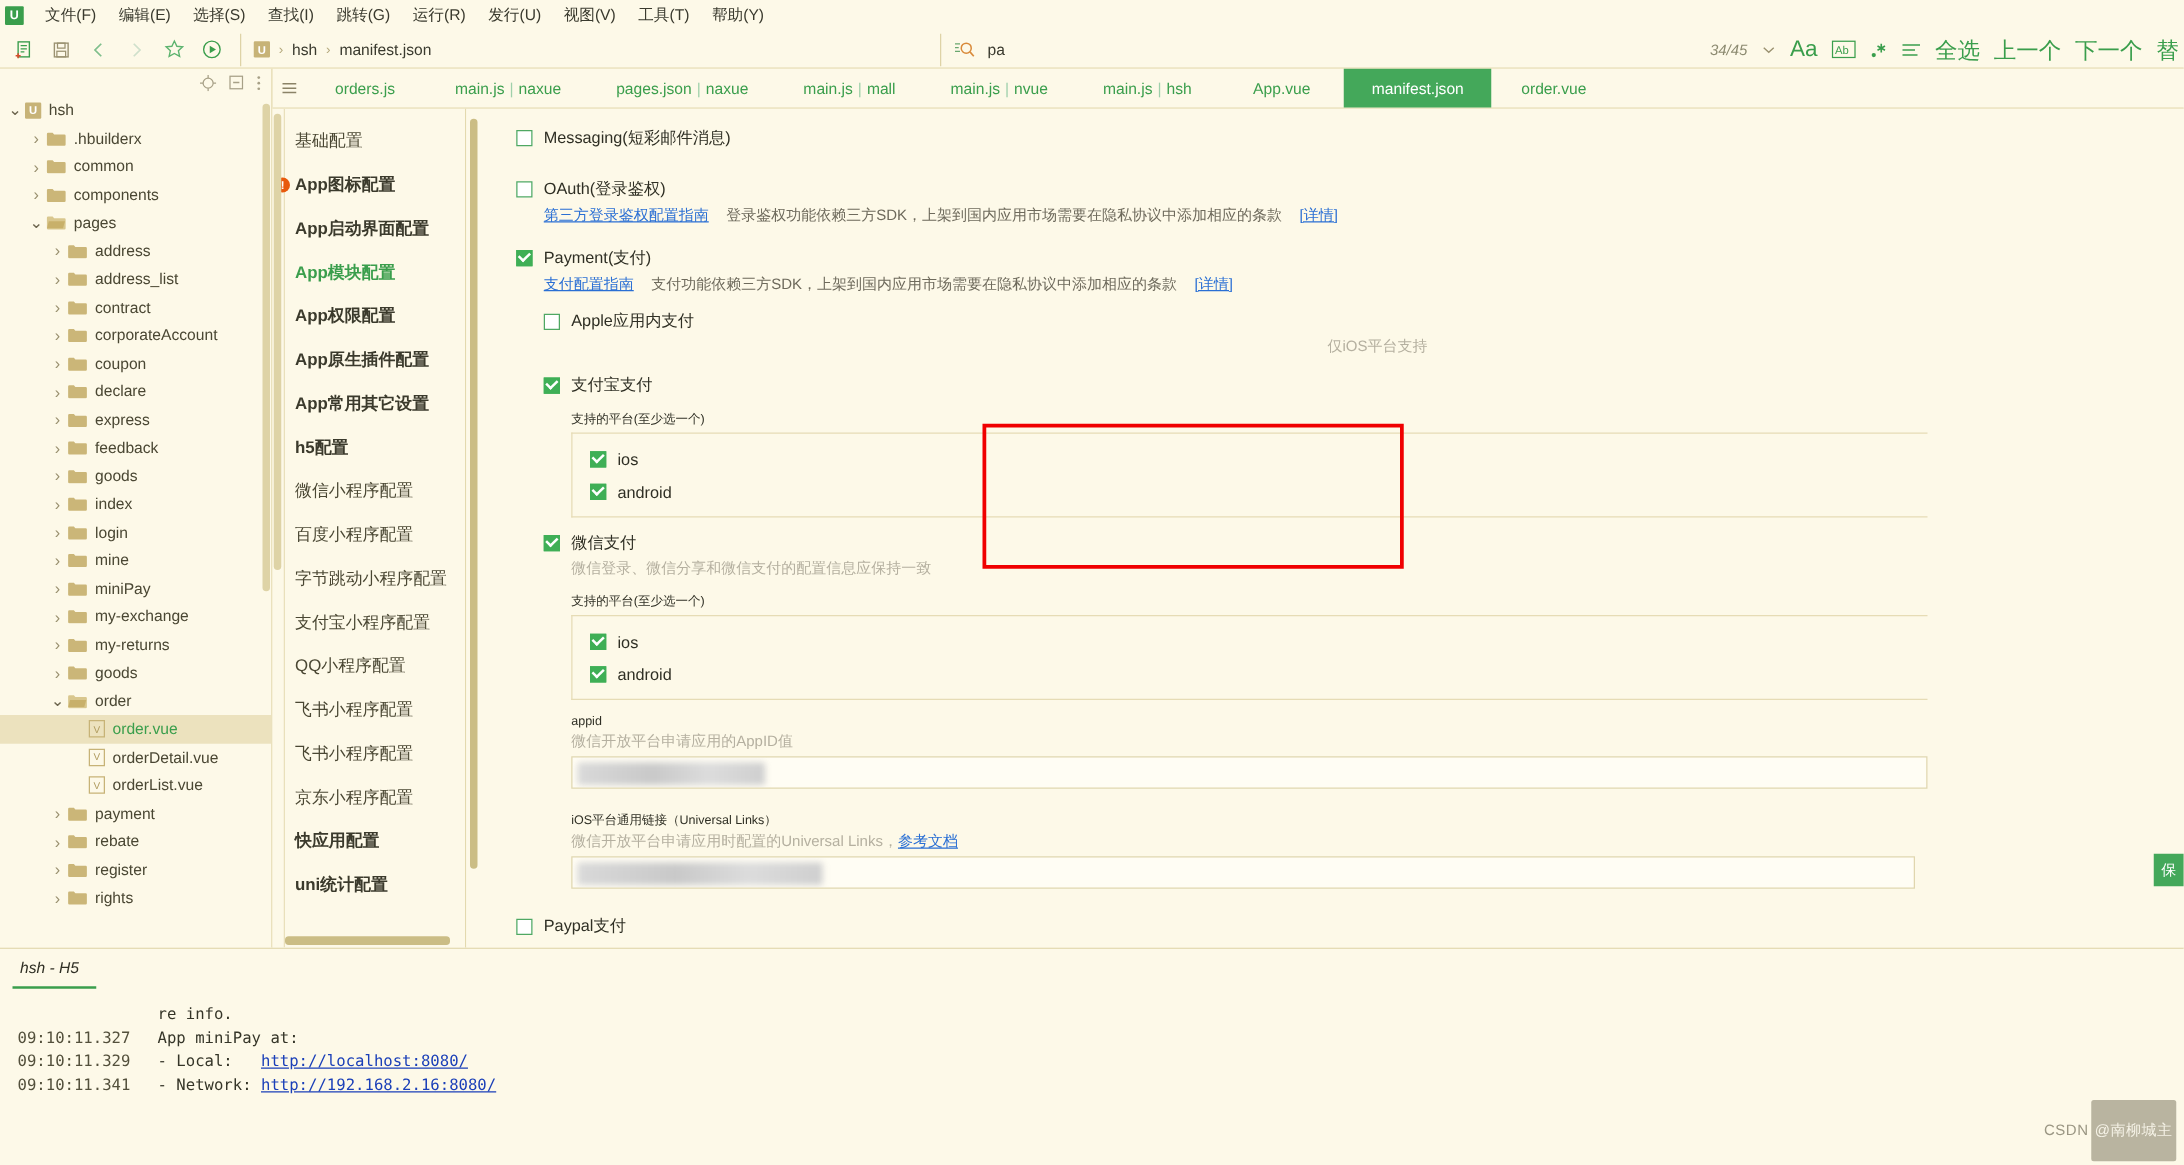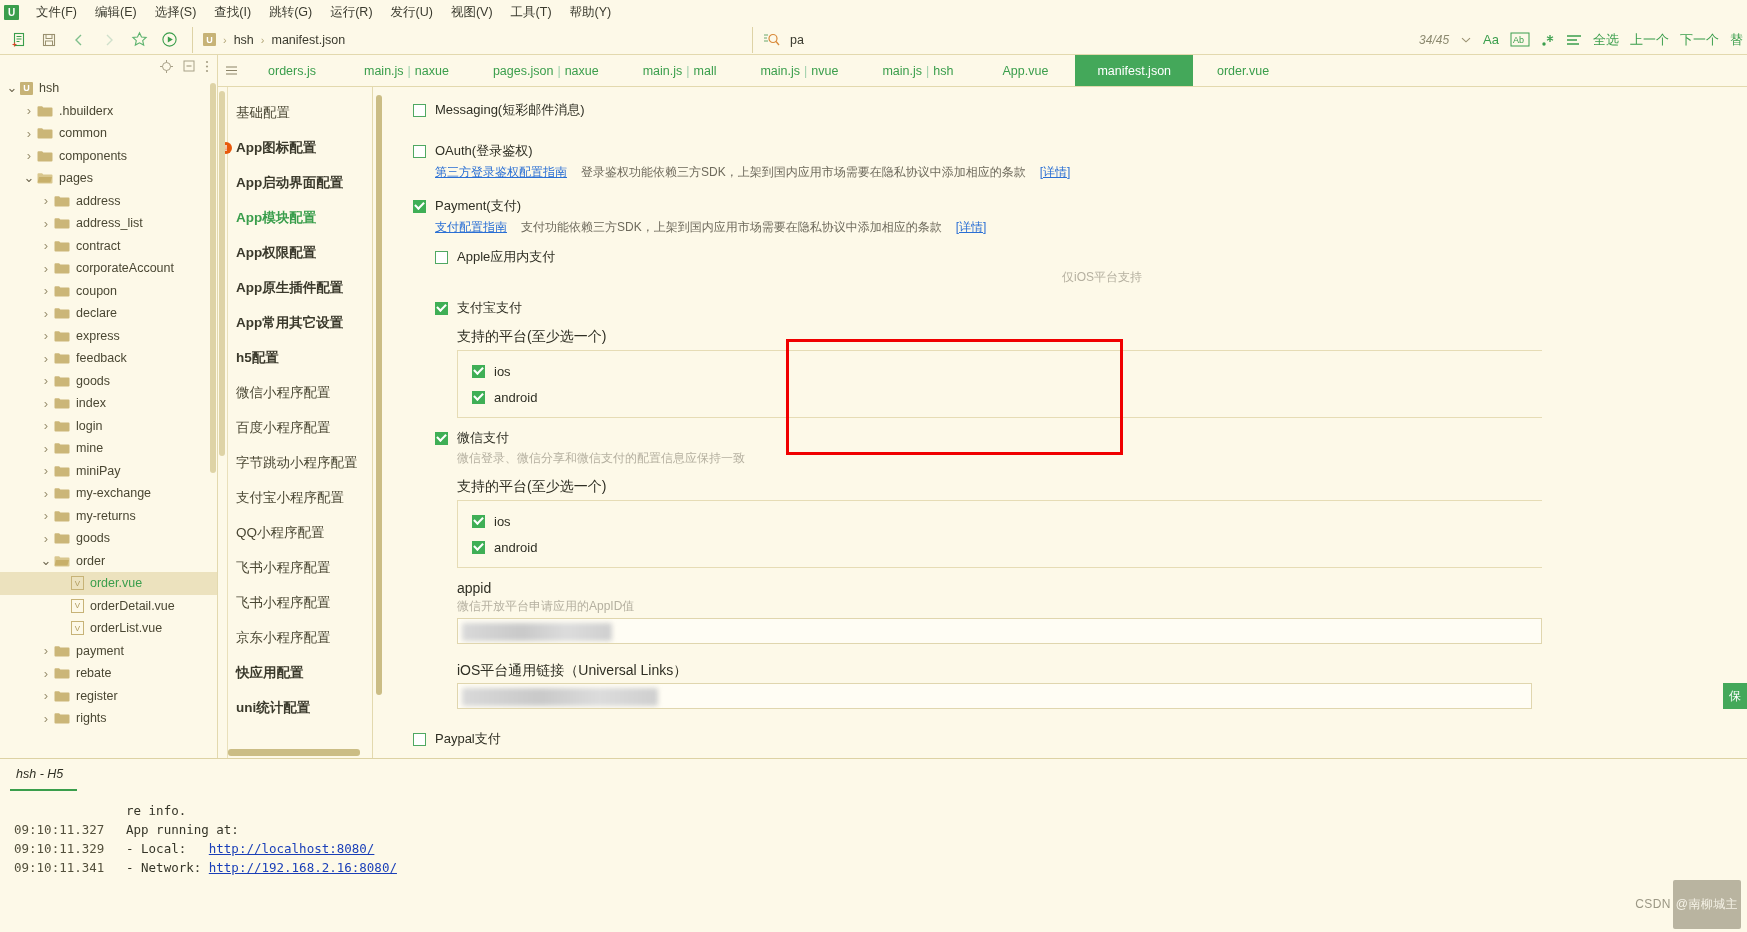--- a/index.html
+++ b/index.html
@@ -109,21 +109,21 @@
     gap: 11px;
     margin-left: auto;
     padding-right: 4px;
   }
   .match-count {
     font-size: 12px;
     color: #8c8a70;
     font-style: italic;
   }
   .sr-label {
-    font-size: 13px;
+    font-size: 18px;
     color: #3a9e4c;
     white-space: nowrap;
     cursor: default;
   }
   .sr-icon { cursor: default; display:flex; align-items:center; }
 
   
   .workspace {
     display: flex;
     height: 703px;
@@ -366,21 +366,21 @@
   .platform-group {
     border: 1px solid #e6dcb5;
     border-right: none;
     margin-top: 4px;
     padding: 5px 0 5px 14px;
     width: 1085px;
   }
   .platform-group .chk-line { margin: 4px 0; }
 
   .field-label {
-    font-size: 14px;
+    font-size: 10px;
     color: #2f2f24;
     margin-top: 12px;
   }
   .field-sub {
     font-size: 12px;
     color: #b5b0a0;
     margin-top: 2px;
   }
   .field-input {
     margin-top: 3px;
@@ -997,20 +997,23 @@
               </div>
             </div>
 
             <div class="field-label">appid</div>
             <div class="field-sub">微信开放平台申请应用的AppID值</div>
             <div class="field-input w-appid">
               <span class="redact r1"></span>
             </div>
 
             <div class="field-label" style="margin-top:18px;">iOS平台通用链接（Universal Links）</div>
+            <div class="field-sub">
+              <span>微信开放平台申请应用时配置的Universal Links，</span><span class="link">参考文档</span>
+            </div>
             <div class="field-input w-ul">
               <span class="redact r2"></span>
             </div>
           </div>
         </div>
 
         <div class="frow" style="margin-top:19px;">
           <div class="chk-line">
             <span class="cb"></span>
             <span class="lbl">Paypal支付</span>
@@ -1024,21 +1027,21 @@
     </div>
   </div>
 </div>
 
 <div class="console">
   <div class="console-tabs">
     <div class="console-tab">hsh - H5</div>
   </div>
   <div class="console-body" id="console-body">
       <div class="cl"><span class="ts"></span><span>re info.</span></div>
-      <div class="cl"><span class="ts">09:10:11.327</span><span>App running at:</span></div>
+      <div class="cl"><span class="ts">09:10:11.327</span><span>App miniPay at:</span></div>
       <div class="cl"><span class="ts">09:10:11.329</span><span>- Local:   </span><span class="clink">http://localhost:8080/</span></div>
       <div class="cl"><span class="ts">09:10:11.341</span><span>- Network: </span><span class="clink">http://192.168.2.16:8080/</span></div>
     </div>
 </div>
 
 <div class="watermark">
   <span>CSDN</span><span class="wm-badge">@南柳城主</span>
 </div>
 
 </body></html>

